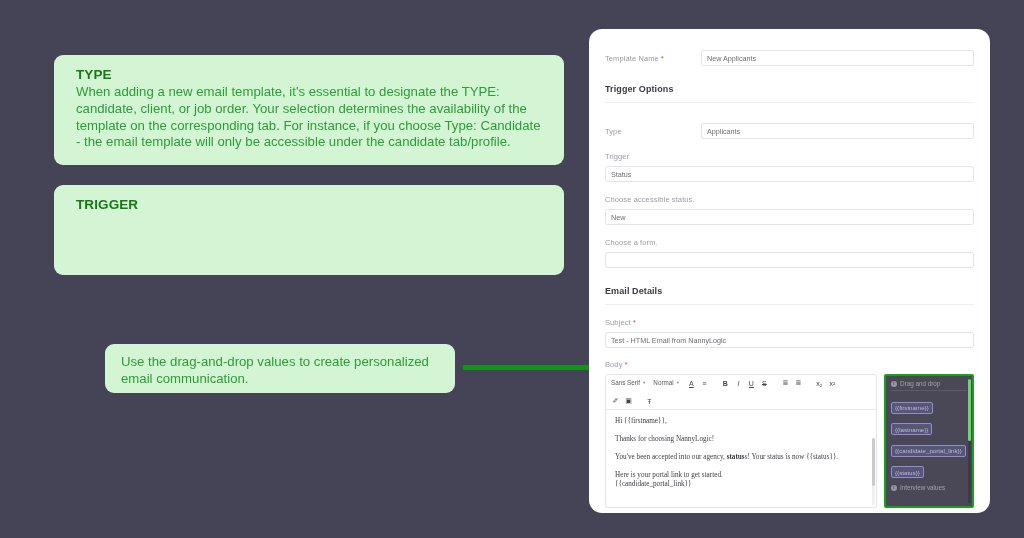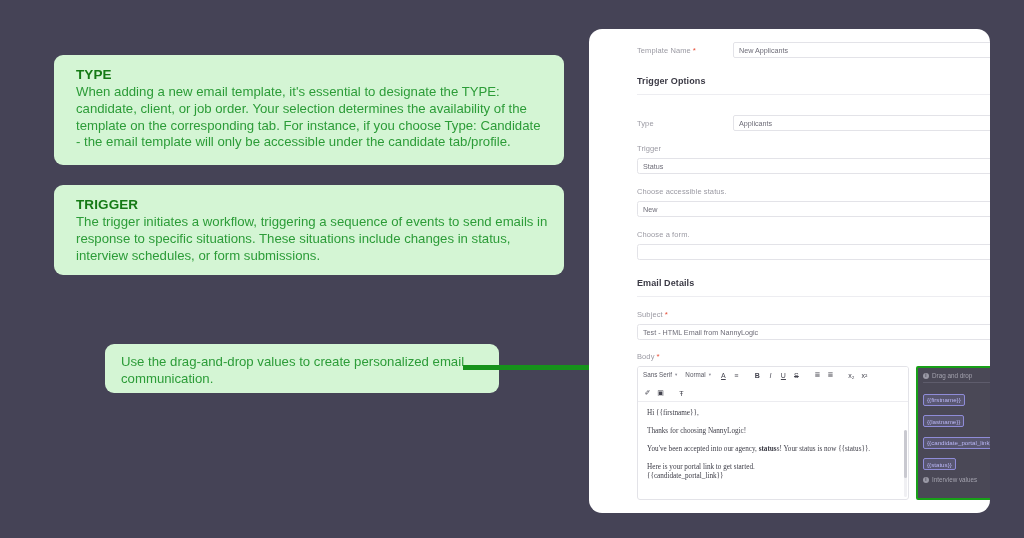--- a/index.html
+++ b/index.html
@@ -33,21 +33,21 @@
   }
   .callout-body {
     color: #2c9c38;
     font-size: 13.2px;
     line-height: 16.8px;
     margin: 0;
   }
   #callout-type   { left: 54px;  top: 55px;  width: 510px; height: 110px; }
   #callout-trigger{ left: 54px;  top: 185px; width: 510px; height: 90px; }
   #callout-dragdrop {
-    left: 105px; top: 344px; width: 394px; height: 49px;
+    left: 105px; top: 344px; width: 350px; height: 49px;
     padding: 10px 14px 10px 16px;
   }
   #callout-dragdrop .callout-body { color: #2c9c38; }
 
   
   .connector-line {
     position: absolute;
     left: 463px;
     top: 365px;
     width: 459px;
@@ -73,23 +73,22 @@
     height: 484px;
     background: #ffffff;
     border-radius: 13px;
     overflow: hidden;
     box-sizing: border-box;
   }
   .panel-inner {
     position: absolute;
     left: 0; top: 0;
     width: 401px;
-    padding: 0 16px;
-    box-sizing: border-box;
-    margin-left: 32px;
+    padding: 8px 16px;
+    box-sizing: border-box;
   }
 
   
   .field-row {
     display: flex;
     align-items: center;
     margin-top: 13px;
   }
   .field-label {
     width: 96px;
@@ -304,21 +303,20 @@
 </head>
 <body>
 
 <div class="callout" id="callout-type">
   <p class="callout-title">TYPE</p>
   <p class="callout-body">When adding a new email template, it's essential to designate the TYPE: candidate, client, or job order. Your selection determines the availability of the template on the corresponding tab. For instance, if you choose Type: Candidate - the email template will only be accessible under the candidate tab/profile.</p>
 </div>
 
 <div class="callout" id="callout-trigger">
   <p class="callout-title">TRIGGER</p>
-  <p class="callout-body">The trigger initiates a workflow, triggering a sequence of events to send emails in response to specific situations. These situations include changes in status, interview schedules, or form submissions.</p>
 </div>
 
 <div class="callout" id="callout-dragdrop">
   <p class="callout-body">Use the drag-and-drop values to create personalized email communication.</p>
 </div>
 
 <div class="connector-line"></div>
 <div class="connector-dot"></div>
 
 <div id="form-panel">

